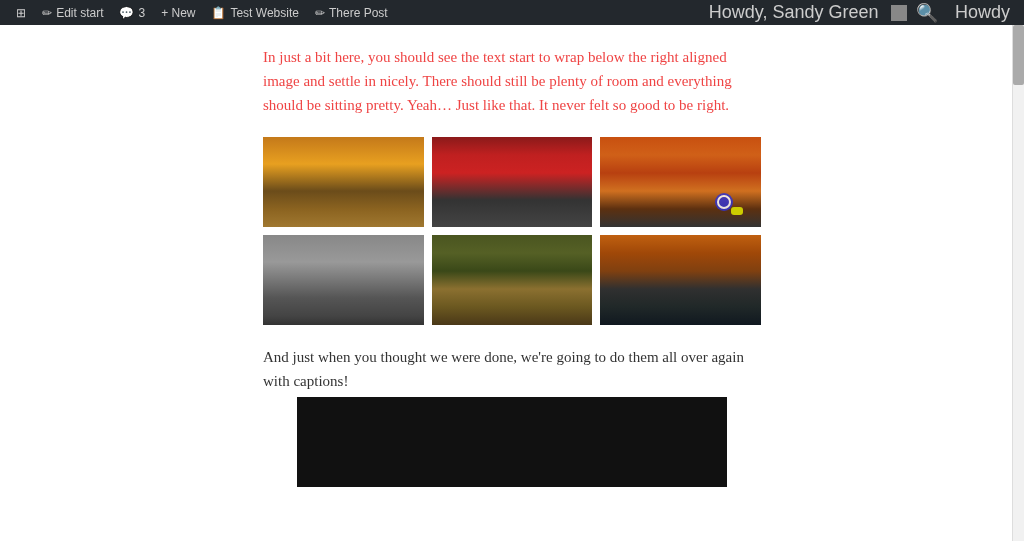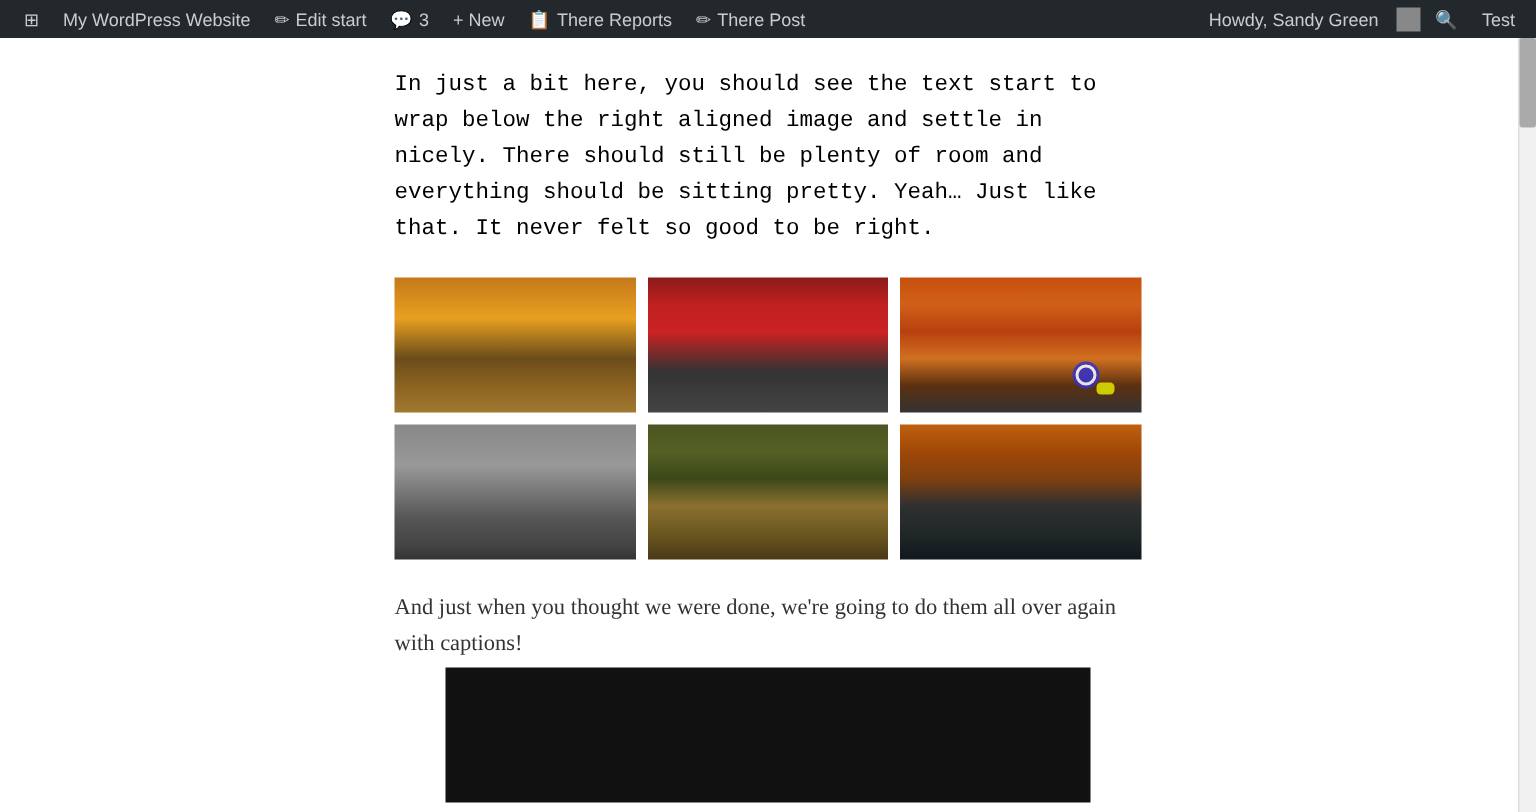--- a/index.html
+++ b/index.html
@@ -29,21 +29,21 @@
       font-size: 12px;
       cursor: pointer;
       white-space: nowrap;
     }
     .admin-bar-right {
       margin-left: auto;
       display: flex;
       align-items: center;
       gap: 4px;
       color: #ccc;
-      font-size: 12px;
+      font-size: 18px;
     }
     .admin-bar-right .howdy { padding: 0 8px; }
     .admin-bar-right .avatar-box {
       width: 16px; height: 16px;
       background: #888;
       display: inline-block;
     }
     .admin-bar-right .search-icon { padding: 0 6px; cursor: pointer; }
     .admin-bar-right .debug { padding: 0 6px; cursor: pointer; }
 
@@ -67,24 +67,24 @@
     }
 
     
     .content-wrapper {
       margin-top: 25px;
       padding: 20px 263px 20px 263px;
       max-width: 1024px;
     }
 
     .intro-text {
-      font-family: Liberation Mono, monospace;
+      font-family: Liberation Serif, serif;
       font-size: 15px;
       line-height: 1.6;
-      color: #000000;
+      color: #ef4444;
       margin-bottom: 20px;
     }
 
     
     .image-grid {
       display: grid;
       grid-template-columns: repeat(3, 1fr);
       gap: 8px;
       margin-bottom: 20px;
     }
@@ -163,46 +163,43 @@
     }
   </style>
 </head>
 <body>
 
 <div id="wpadminbar">
   <div class="admin-bar-item">
     <span>⊞</span>
   </div>
   <div class="admin-bar-item">
-    <span>My WordPress Website</span>
-  </div>
-  <div class="admin-bar-item">
     <span>✏</span>
     <span>Edit start</span>
   </div>
   <div class="admin-bar-item">
     <span>💬</span>
     <span>3</span>
   </div>
   <div class="admin-bar-item">
     <span>+ New</span>
   </div>
   <div class="admin-bar-item">
     <span>📋</span>
-    <span>There Reports</span>
+    <span>Test Website</span>
   </div>
   <div class="admin-bar-item">
     <span>✏</span>
     <span>There Post</span>
   </div>
   <div class="admin-bar-right">
     <span class="howdy">Howdy, Sandy Green</span>
     <span class="avatar-box"></span>
     <span class="search-icon">🔍</span>
-    <span class="debug">Test</span>
+    <span class="debug">Howdy</span>
   </div>
 </div>
 
 <div class="sidebar-scrollbar">
   <div class="sidebar-scrollbar-thumb"></div>
 </div>
 
 <div class="content-wrapper">
 
   <p class="intro-text">In just a bit here, you should see the text start to wrap below the right aligned image and settle in nicely. There should still be plenty of room and everything should be sitting pretty. Yeah… Just like that. It never felt so good to be right.</p>

